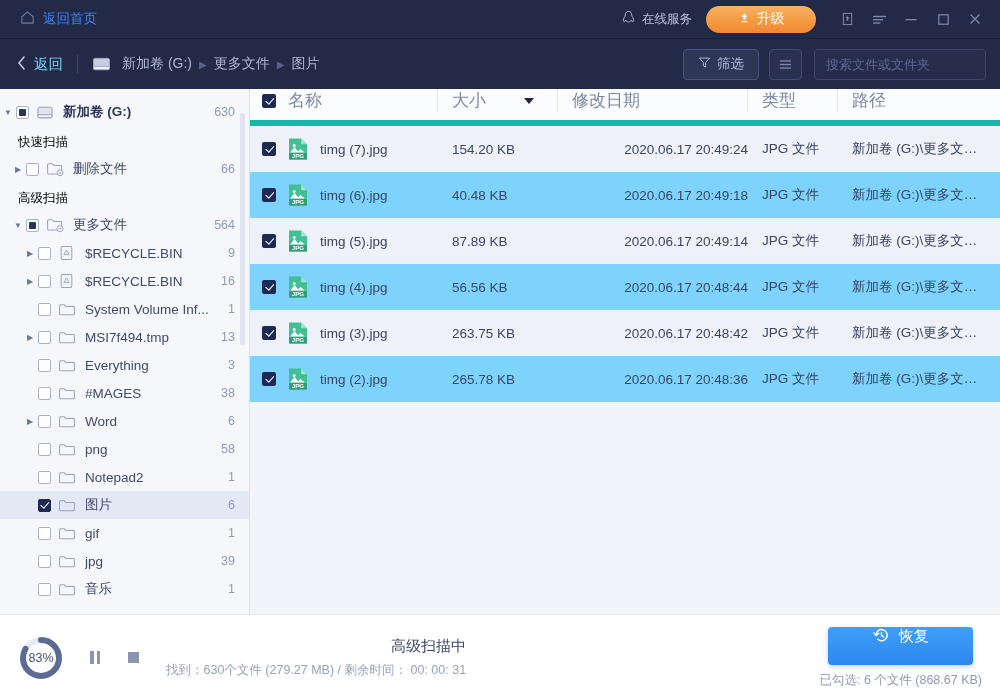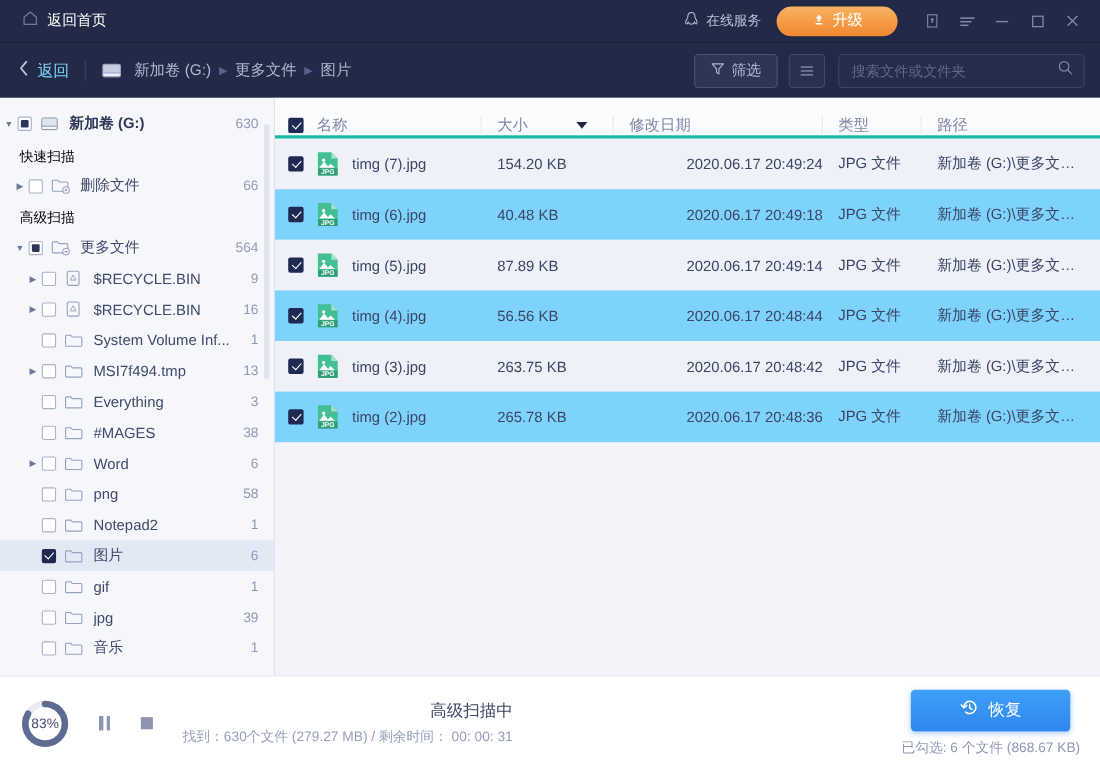--- a/index.html
+++ b/index.html
@@ -11,21 +11,21 @@
   }
   #app { position: relative; width: 1000px; height: 700px; display: flex; flex-direction: column; }
 
   
   .titlebar {
     height: 39px; background: #232a47; flex: 0 0 39px;
     display: flex; align-items: center; padding: 0 10px 0 14px;
     border-bottom: 1px solid #1a2039;
   }
   .home-btn { display: flex; align-items: center; gap: 8px; cursor: pointer; padding: 4px 6px; }
-  .home-label { color: #ffffff; font-size: 13.5px; }
+  .home-label { color: #3b82f6; font-size: 13.5px; }
   .tb-spacer { flex: 1; }
   .svc-btn { display: flex; align-items: center; gap: 6px; color: #b9c1d9; font-size: 12.5px; cursor: pointer; margin-right: 14px; }
   .upgrade-btn {
     display: flex; align-items: center; justify-content: center; gap: 6px;
     width: 110px; height: 27px; border-radius: 14px;
     background: linear-gradient(180deg, #f8b263 0%, #f59a42 55%, #ef8733 100%);
     color: #fff; font-size: 14px; cursor: pointer; border: none;
     box-shadow: 0 1px 3px rgba(0,0,0,.18);
   }
   .win-icons { display: flex; align-items: center; gap: 2px; margin-left: 16px; }
@@ -52,21 +52,21 @@
     height: 31px; padding: 0 14px; border-radius: 4px;
     background: #2d3char; background: #2e3656; border: 1px solid #465party; border: 1px solid #49527a;
     color: #b3bbd6; font-size: 13.5px; cursor: pointer;
   }
   .view-btn {
     width: 33px; height: 31px; margin-left: 10px; border-radius: 4px;
     background: #2a3150; border: 1px solid #3e4companion; border: 1px solid #414a70;
     display: flex; align-items: center; justify-content: center; cursor: pointer; color: #7f89ad;
   }
   .search-box {
-    margin-left: 12px; width: 224px; height: 31px; border-radius: 4px;
+    margin-left: 12px; width: 172px; height: 31px; border-radius: 4px;
     background: #262d4b; border: 1px solid #3c4468;
     display: flex; align-items: center; padding: 0 9px 0 11px;
   }
   .search-box input {
     flex: 1; background: transparent; border: none; outline: none;
     color: #b9c1d9; font-size: 13px; font-family: inherit;
   }
   .search-box input::placeholder { color: #5d6party; color: #5e678f; }
 
   
@@ -103,22 +103,22 @@
   .node-lvl1 { padding-left: 10px; }
   .node-lvl2 { padding-left: 22px; }
   .sb-scroll {
     position: absolute; right: 4px; top: 24px; width: 5px; height: 232px;
     background: #dfe4ef; border-radius: 3px;
   }
 
   
   .pane { flex: 1; min-width: 0; display: flex; flex-direction: column; background: #f2f4f9; }
   .thead {
-    display: flex; height: 37px; flex: 0 0 37px; align-items: flex-end;
-    background: #fbfcfe; border-bottom: 3px solid #14b8a6; color: #7d87a6; font-size: 14px;
+    display: flex; height: 37px; flex: 0 0 37px; align-items: flex-start;
+    background: #fbfcfe; border-bottom: 6px solid #14b8a6; color: #7d87a6; font-size: 17px;
   }
   .th { display: flex; align-items: center; padding: 0 0 0 14px; border-right: 1px solid #e3e8f1; position: relative; }
   .th:last-child { border-right: none; }
   .th.c-name { width: 188px; flex: 0 0 188px; padding-left: 12px; gap: 12px; }
   .th.c-size { width: 120px; flex: 0 0 120px; justify-content: space-between; padding-right: 23px; font-family: Liberation Serif, serif; }
   .th.c-date { width: 190px; flex: 0 0 190px; }
   .th.c-type { width: 90px; flex: 0 0 90px; }
   .th.c-path { flex: 1; }
   .hdr-cb {
     width: 14px; height: 14px; flex: 0 0 14px; border-radius: 2px;
@@ -166,21 +166,21 @@
   .pause-b i { width: 3.5px; height: 13px; background: #8b94b0; display: block; }
   .stop-b { width: 11px; height: 11px; background: #8b94b0; }
   .stat { margin-left: 20px; }
   .stat-t { font-size: 15px; color: #3b4karma; color: #3c4666; margin-bottom: 6px; text-align: right; }
   .stat-s { font-size: 12.5px; color: #97a0ba; }
   .f-spacer { flex: 1; }
   .right-box { display: flex; flex-direction: column; align-items: center; gap: 7px; }
   .restore-btn {
     width: 145px; height: 38px; border-radius: 4px; border: none; cursor: pointer;
     background: linear-gradient(180deg, #3ea0f7 0%, #2f86ef 100%);
-    color: #fff; font-size: 15px; display: flex; align-items: center; justify-content: center; gap: 9px;
+    color: #fff; font-size: 15px; display: flex; align-items: flex-start; justify-content: center; gap: 9px;
     box-shadow: 0 2px 5px rgba(47,134,239,.35);
   }
   .sel-info { font-size: 12.5px; color: #8e98b4; }
 </style>
 </head>
 <body>
 
 <div id="app">
 
   <div class="titlebar">

